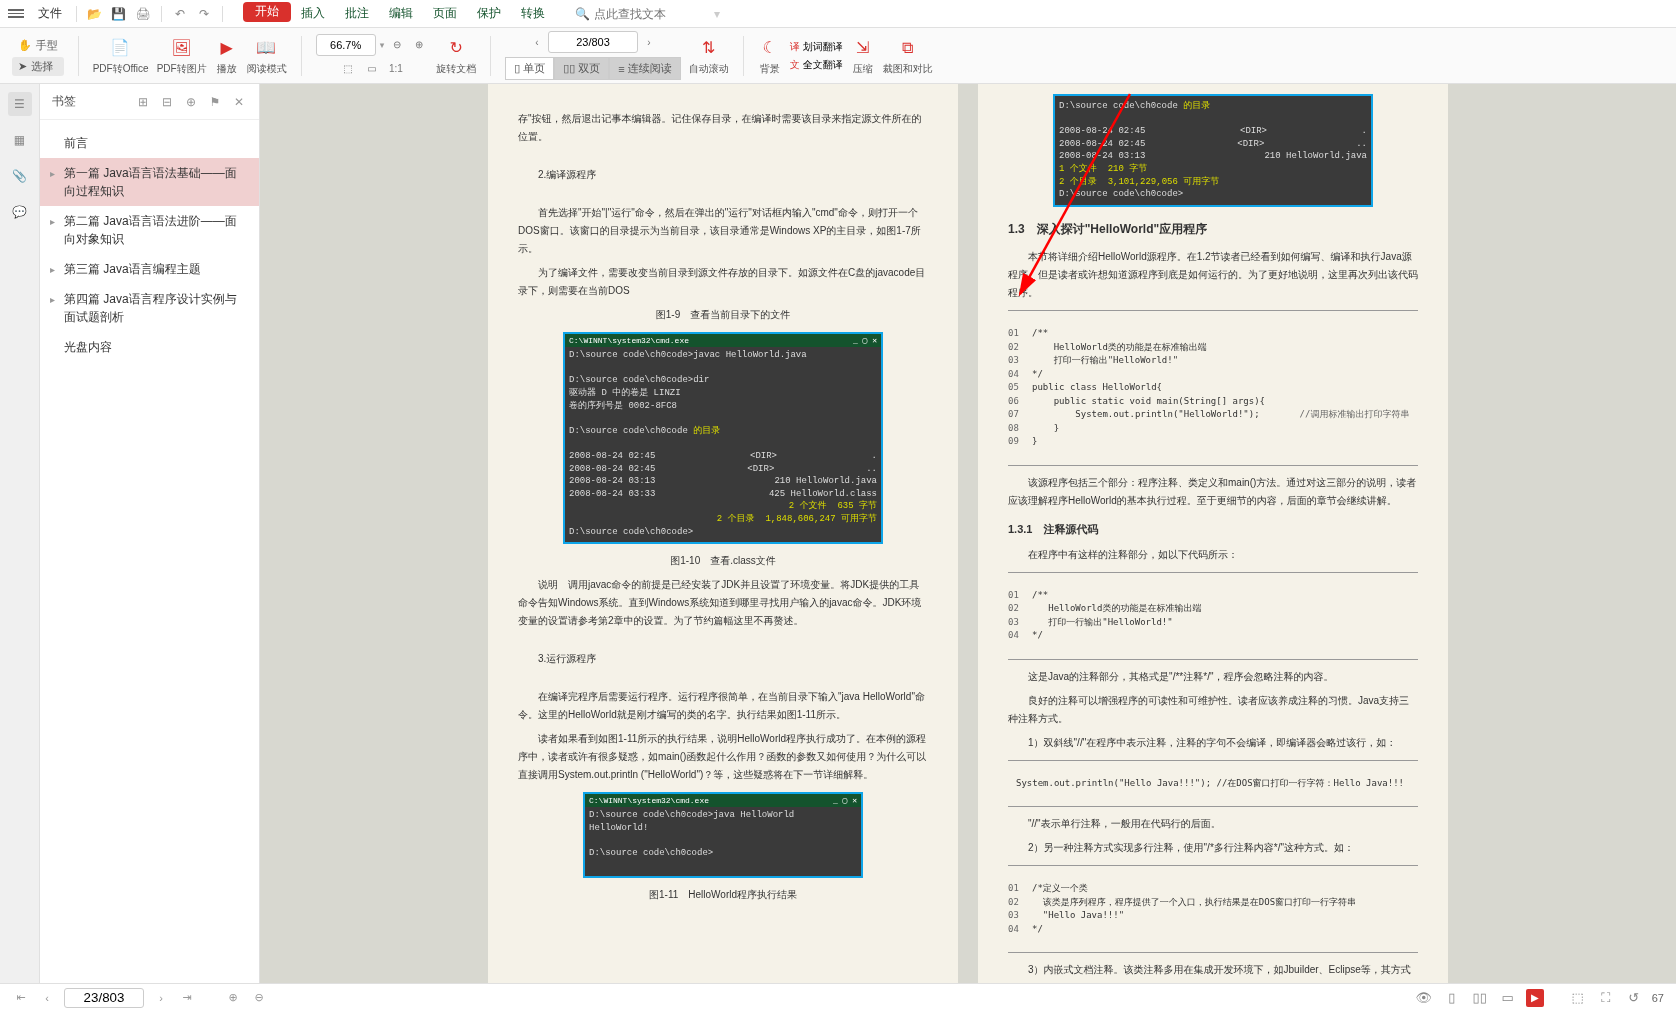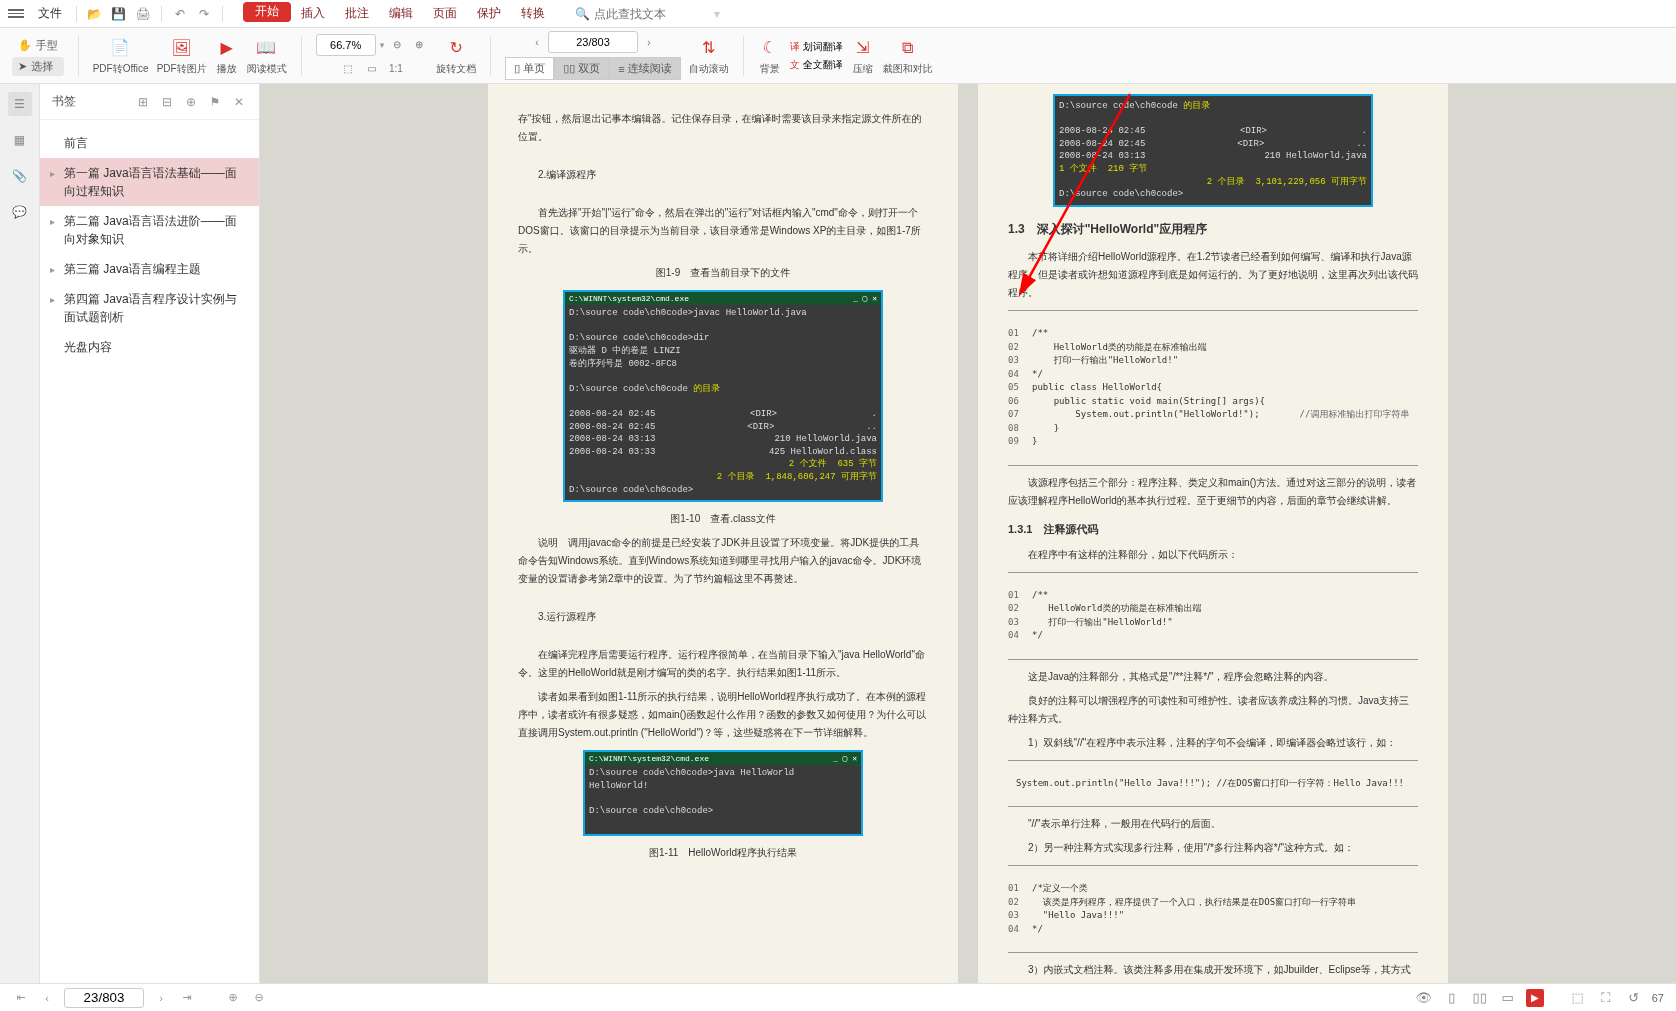--- a/index.html
+++ b/index.html
@@ -4,21 +4,21 @@
 <style>
 * { margin: 0; padding: 0; box-sizing: border-box; }
 body { font-family: "Microsoft YaHei", sans-serif; font-size: 12px; background: #f5f5f5; overflow: hidden; }
 .topbar { height: 28px; background: #fff; border-bottom: 1px solid #e0e0e0; display: flex; align-items: center; padding: 0 8px; gap: 4px; }
 .topbar .menu-icon { width: 16px; height: 16px; display: flex; flex-direction: column; justify-content: center; gap: 2px; margin-right: 4px; cursor: pointer; }
 .topbar .menu-icon span { height: 1.5px; background: #666; }
 .topbar .file-menu { color: #333; padding: 0 6px; cursor: pointer; }
 .topbar .sep { width: 1px; height: 16px; background: #ddd; margin: 0 4px; }
 .topbar .icon-btn { width: 20px; height: 20px; display: flex; align-items: center; justify-content: center; color: #888; cursor: pointer; }
 .topbar .tabs { display: flex; margin-left: 12px; }
-.topbar .tab { padding: 0 10px; color: #7f1d1d; cursor: pointer; height: 24px; display: flex; align-items: center; }
+.topbar .tab { padding: 0 10px; color: #14532d; cursor: pointer; height: 24px; display: flex; align-items: center; }
 .topbar .tab.active { background: #d9302c; color: #fff; border-radius: 4px; height: 20px; padding: 2px 12px; }
 .topbar .search-area { margin-left: 16px; display: flex; align-items: center; color: #999; }
 .topbar .search-area input { border: none; outline: none; font-size: 12px; color: #999; width: 120px; }
 .ribbon { height: 56px; background: #fafafa; border-bottom: 1px solid #e0e0e0; display: flex; align-items: center; padding: 0 12px; gap: 8px; }
 .ribbon .tool-group { display: flex; flex-direction: column; align-items: center; gap: 2px; font-size: 10px; color: #555; }
 .ribbon .tool-group .tool-icon { width: 24px; height: 24px; display: flex; align-items: center; justify-content: center; color: #d9302c; font-size: 16px; }
 .ribbon .vsep { width: 1px; height: 40px; background: #e0e0e0; margin: 0 6px; }
 .ribbon .hand-select { display: flex; flex-direction: column; gap: 2px; font-size: 11px; color: #555; }
 .ribbon .hand-select div { display: flex; align-items: center; gap: 4px; padding: 2px 6px; cursor: pointer; border-radius: 3px; }
 .ribbon .hand-select div.active { background: #e8e8e8; }
@@ -231,20 +231,21 @@
             <path d="M0,0 L9,3 L0,6 Z" fill="#ff0000"></path>
           </marker>
         </defs>
         <line x1="490" y1="10" x2="380" y2="210" stroke="#ff0000" stroke-width="2.5" marker-end="url(#ah)"></line>
       </svg>
     <div class="pages">
       <div class="page">
         <div class="para-ni">存"按钮，然后退出记事本编辑器。记住保存目录，在编译时需要该目录来指定源文件所在的位置。</div>
         <div class="subh">2.编译源程序</div>
         <div class="para">首先选择"开始"|"运行"命令，然后在弹出的"运行"对话框内输入"cmd"命令，则打开一个DOS窗口。该窗口的目录提示为当前目录，该目录通常是Windows XP的主目录，如图1-7所示。</div>
+        <div class="para">为了编译文件，需要改变当前目录到源文件存放的目录下。如源文件在C盘的javacode目录下，则需要在当前DOS</div>
         <div class="cap">图1-9　查看当前目录下的文件</div>
         <div class="cmdimg">
           <div class="tline">
               <span>C:\WINNT\system32\cmd.exe</span>
               <span>_ ▢ ✕</span>
             </div>
           <div>D:\source code\ch0code&gt;javac HelloWorld.java</div><br>
           <div>D:\source code\ch0code&gt;dir</div>
           <div>驱动器 D 中的卷是 LINZI</div>
           <div>卷的序列号是 0002-8FC8</div><br>
@@ -298,21 +299,21 @@
           <div style="display:flex;justify-content:space-between;">
               <span>2008-08-24  02:45</span>
               <span>&lt;DIR&gt;</span>
               <span>..</span>
             </div>
           <div style="display:flex;justify-content:space-between;">
               <span>2008-08-24  03:13</span>
               <span>210 HelloWorld.java</span>
             </div>
           <div style="text-align:left;"><span class="yel">1 个文件</span>&nbsp;&nbsp;<span class="yel">210 字节</span></div>
-          <div style="text-align:right;"><span class="yel">2 个目录</span>&nbsp;&nbsp;<span class="yel">3,101,229,056 可用字节</span></div>
+          <div style=""><span class="yel">2 个目录</span>&nbsp;&nbsp;<span class="yel">3,101,229,056 可用字节</span></div>
           <div>D:\source code\ch0code&gt;</div>
         </div>
         <div class="h3">1.3　深入探讨"HelloWorld"应用程序</div>
         <div class="para">本节将详细介绍HelloWorld源程序。在1.2节读者已经看到如何编写、编译和执行Java源程序。但是读者或许想知道源程序到底是如何运行的。为了更好地说明，这里再次列出该代码程序。</div>
         <div class="codebox" id="rc1">
             <div class="ln">
               <span class="lnum">01</span>
               <span style="white-space: pre;">/**</span>
             </div>
             <div class="ln">

